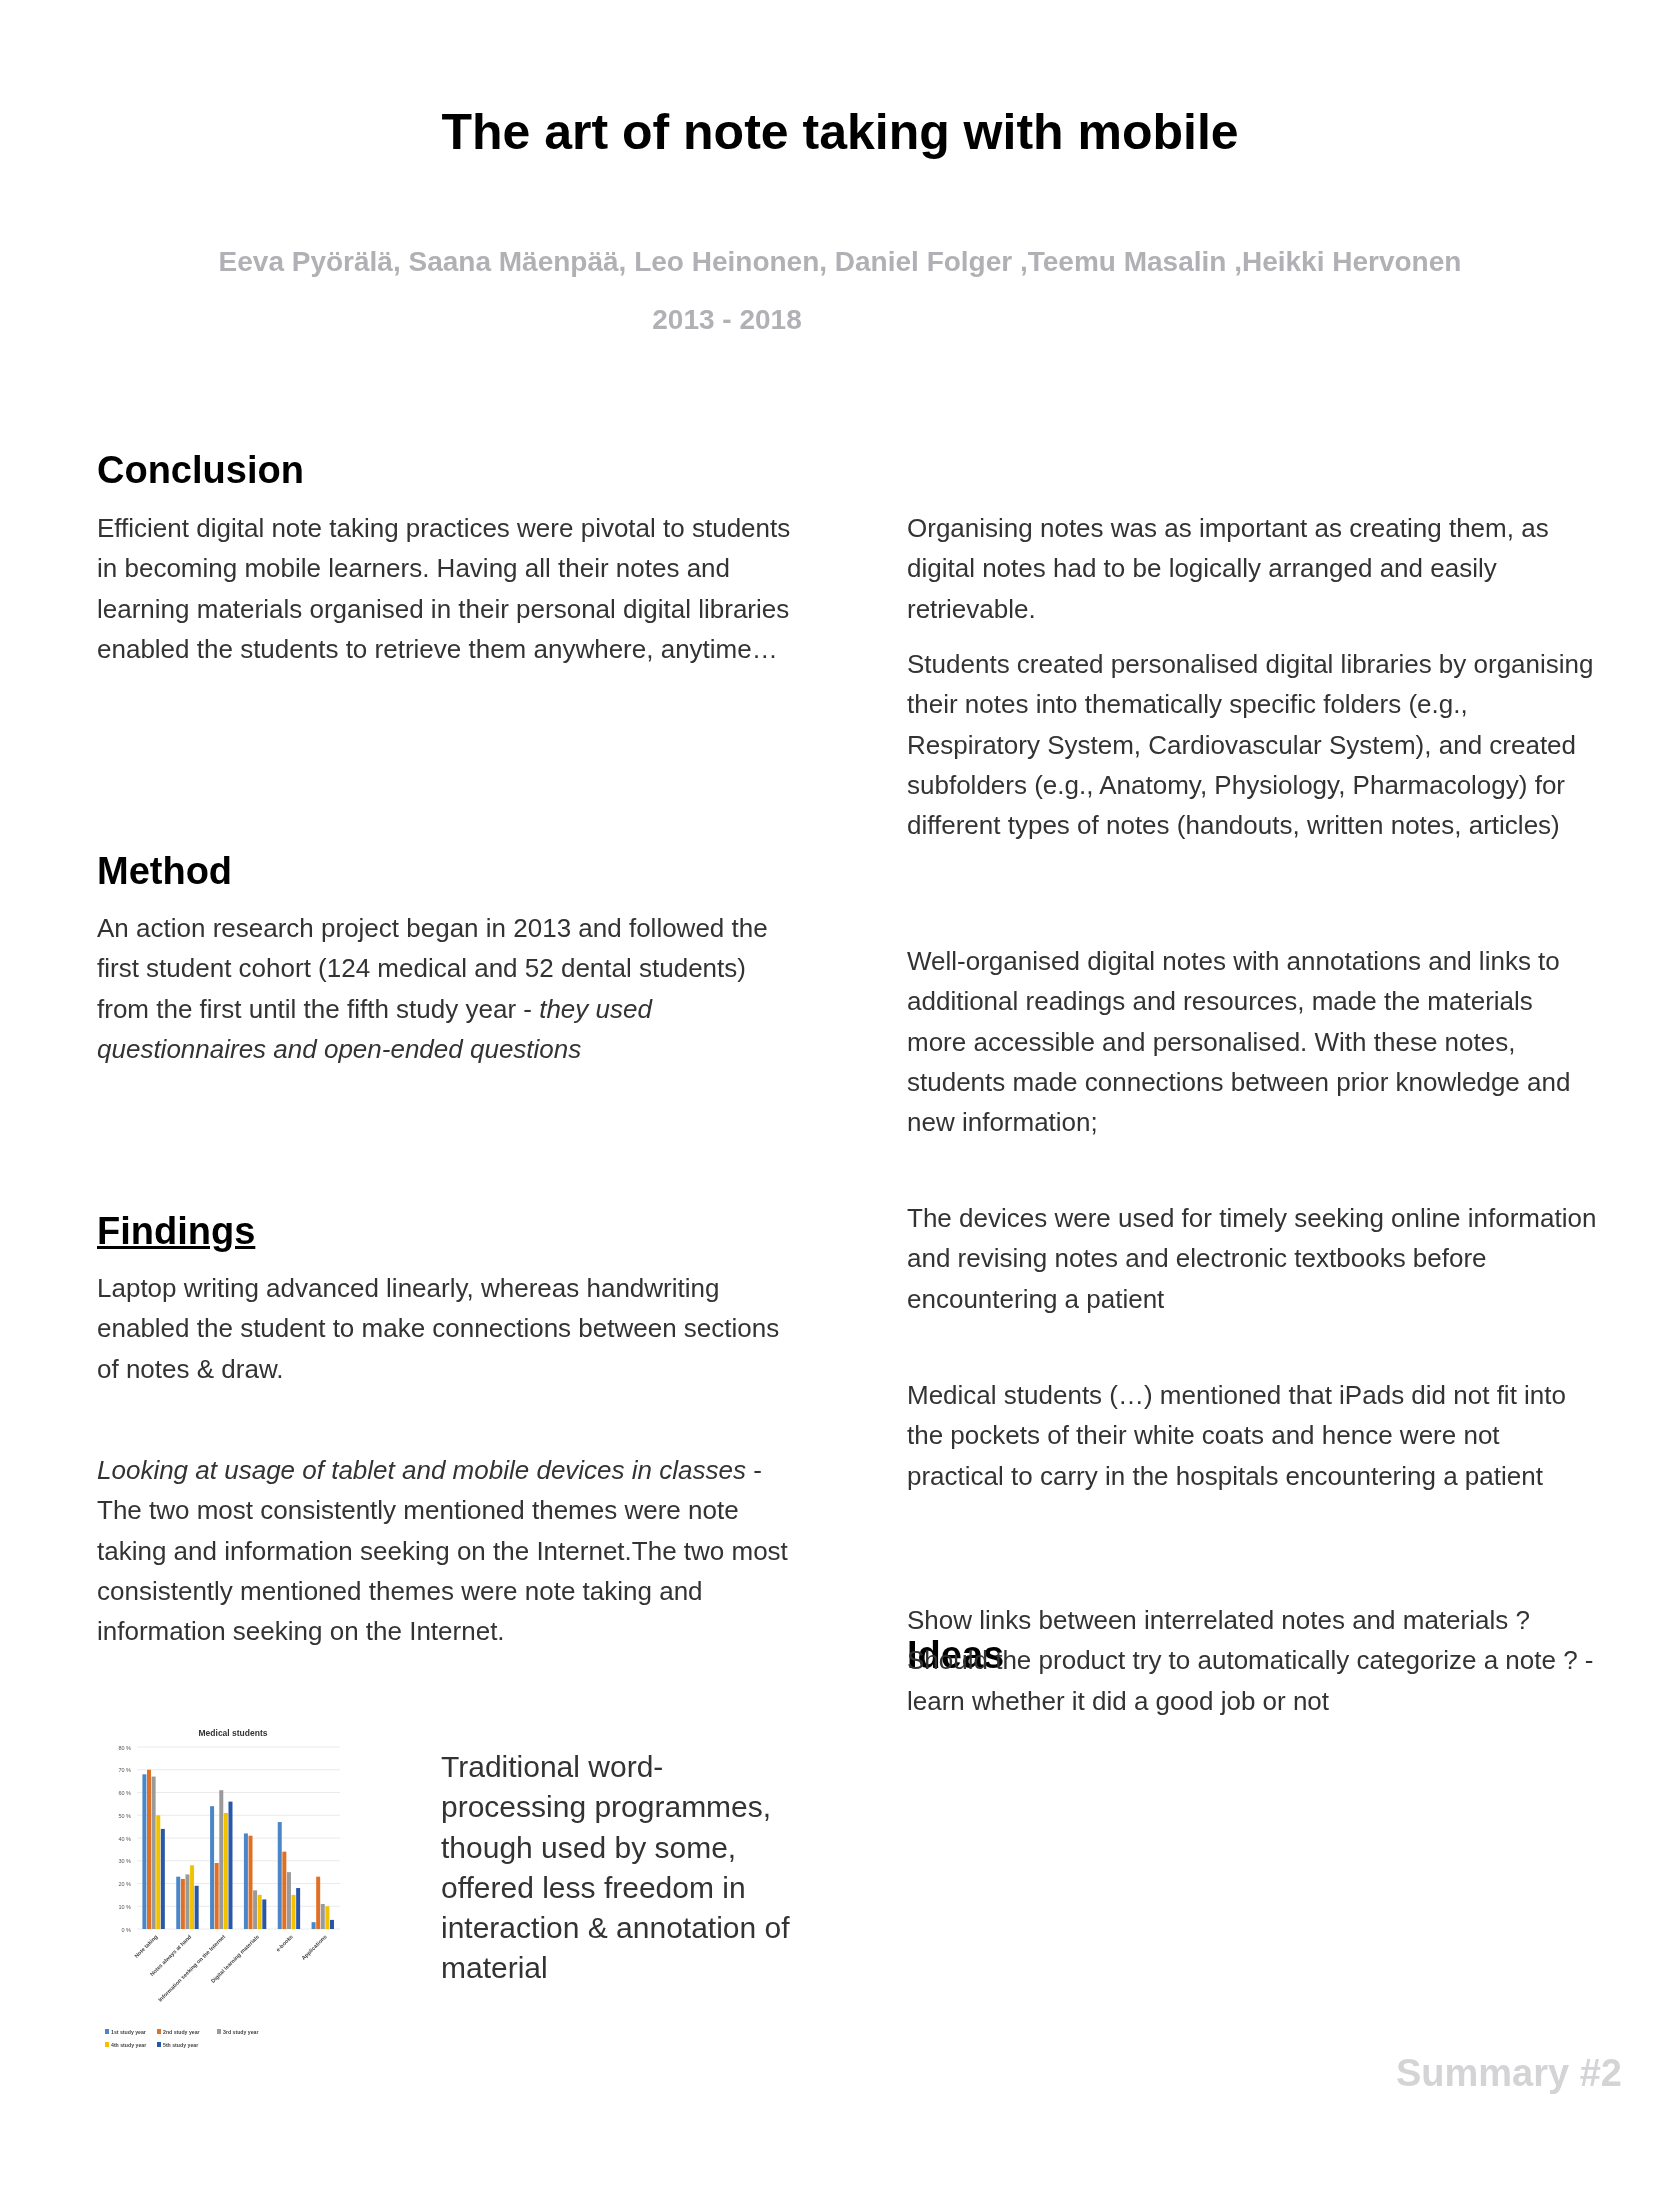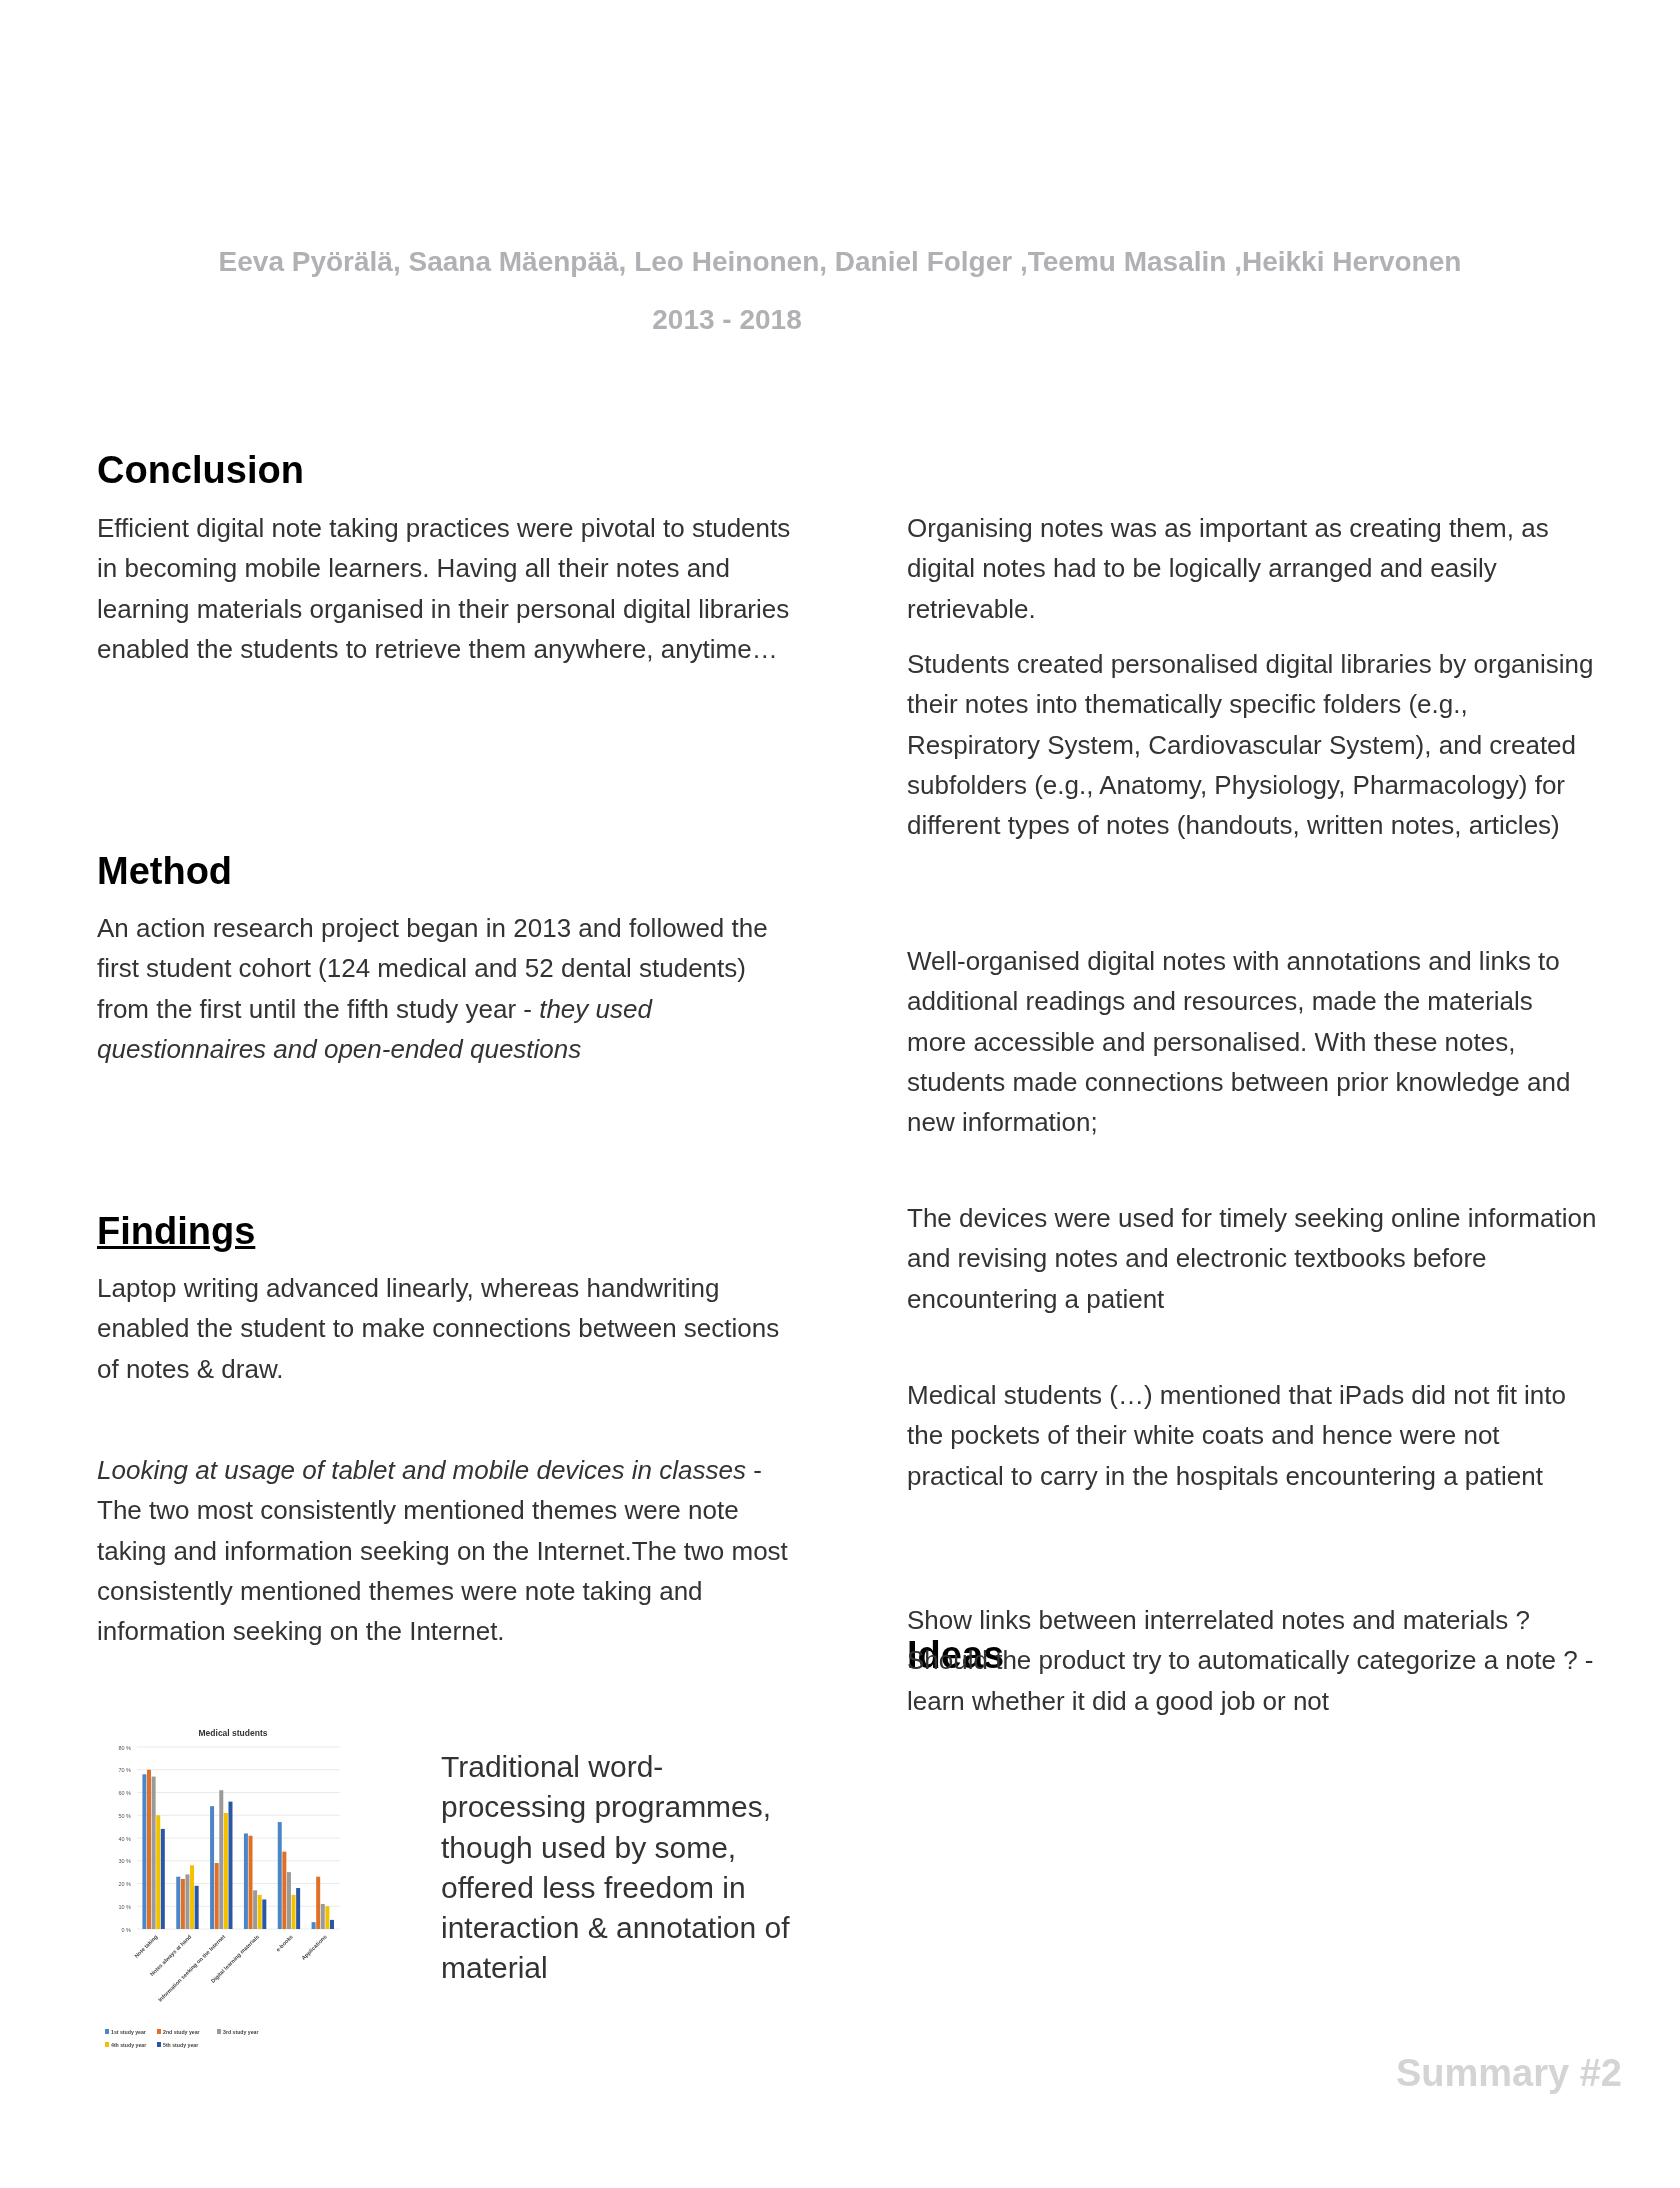--- a/index.html
+++ b/index.html
@@ -43,20 +43,21 @@
   .chart svg { display: block; }
   .side-text {
     position: absolute; left: 429px; top: 1735px; width: 360px;
     font-size: 30px; line-height: 40.3px; color: #333333; margin: 12px;
   }
 </style>
 </head>
 <body>
 
 <h1 class="title">
+  <span>The art of note taking with mobile</span>
 </h1>
 <div class="authors">Eeva Pyörälä, Saana Mäenpää, Leo Heinonen, Daniel Folger ,Teemu Masalin ,Heikki Hervonen</div>
 <div class="years">2013 - 2018</div>
 
 <section class="col col-left" style="top:0;">
   <h2 style="top:448px;">Conclusion</h2>
   <p class="body" style="top:508px;">Efficient digital note taking practices were pivotal to students in becoming mobile learners. Having all their notes and learning materials organised in their personal digital libraries enabled the students to retrieve them anywhere, anytime…</p>
 
   <h2 style="top:849px;">Method</h2>
   <p class="body" style="top:908px;"><span>An action research project began in 2013 and followed the first student cohort (124 medical and 52 dental students) from the first until the fifth study year - </span><em>they used questionnaires and open-ended questions</em></p>

